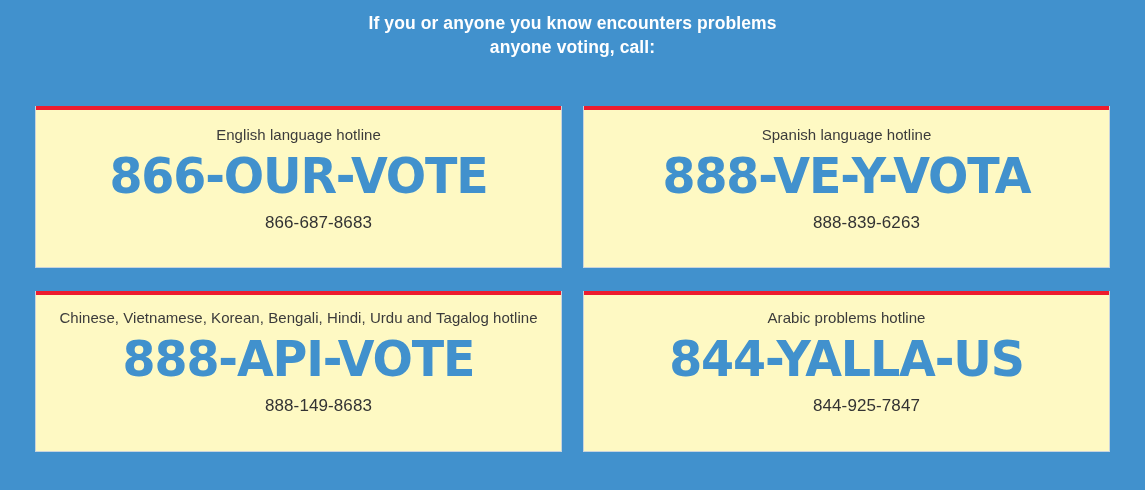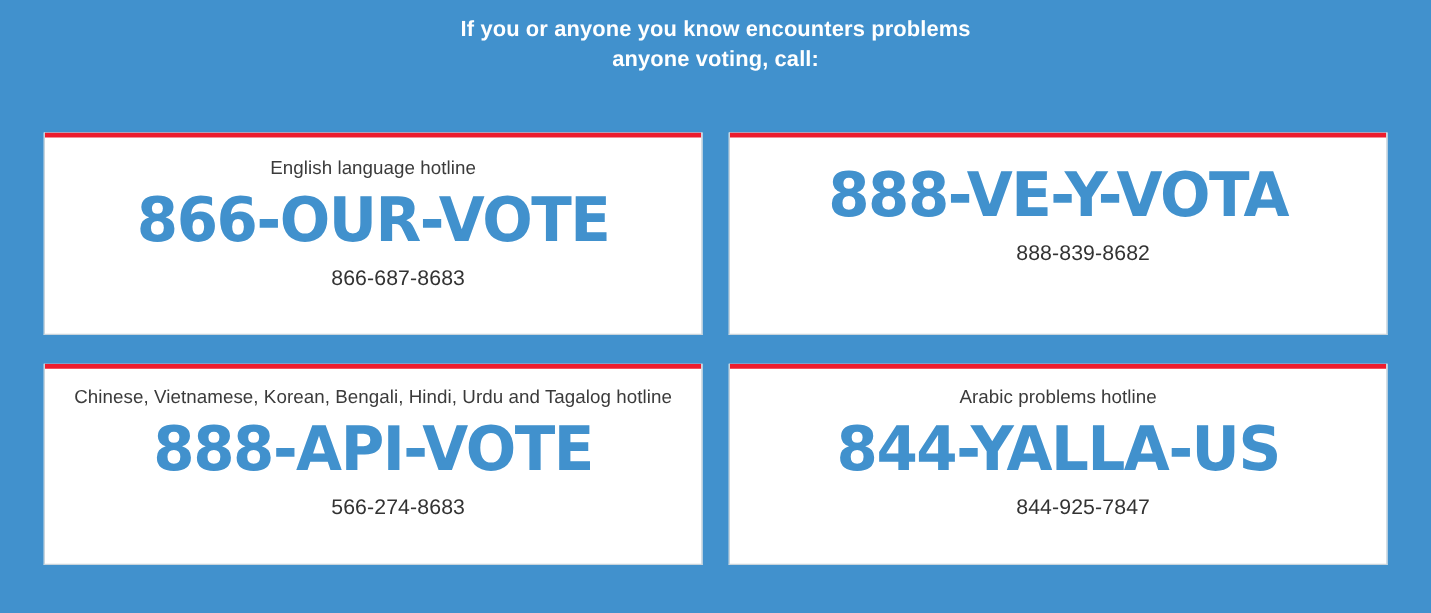--- a/index.html
+++ b/index.html
@@ -50,21 +50,21 @@
     height: 346px;
     display: grid;
     grid-template-columns: 527px 527px;
     grid-template-rows: 162px 161px;
     column-gap: 21px;
     row-gap: 23px;
   }
 
   .card {
     position: relative;
-    background: #ffffff;
+    background: #fef9c3;
     border: 1px solid #c8d4dc;
     border-top: none;
     box-sizing: border-box;
     overflow: hidden;
   }
 
   .card-accent {
     height: 4px;
     width: 100%;
     background: #ed1c2e;
@@ -126,31 +126,32 @@
       <div class="card-body">
         <div class="card-label">English language hotline</div>
         <div class="card-vanity">866-OUR-VOTE</div>
         <div class="card-number">866-687-8683</div>
       </div>
     </div>
 
     <div class="card row-1">
       <div class="card-accent"></div>
       <div class="card-body">
+        <div class="card-label">Spanish language hotline</div>
         <div class="card-vanity">888-VE-Y-VOTA</div>
-        <div class="card-number">888-839-8682</div>
+        <div class="card-number">888-839-6263</div>
       </div>
     </div>
 
     <div class="card row-2">
       <div class="card-accent"></div>
       <div class="card-body">
         <div class="card-label">Chinese, Vietnamese, Korean, Bengali, Hindi, Urdu and Tagalog hotline</div>
         <div class="card-vanity">888-API-VOTE</div>
-        <div class="card-number">566-274-8683</div>
+        <div class="card-number">888-149-8683</div>
       </div>
     </div>
 
     <div class="card row-2">
       <div class="card-accent"></div>
       <div class="card-body">
         <div class="card-label">Arabic problems hotline</div>
         <div class="card-vanity">844-YALLA-US</div>
         <div class="card-number">844-925-7847</div>
       </div>

